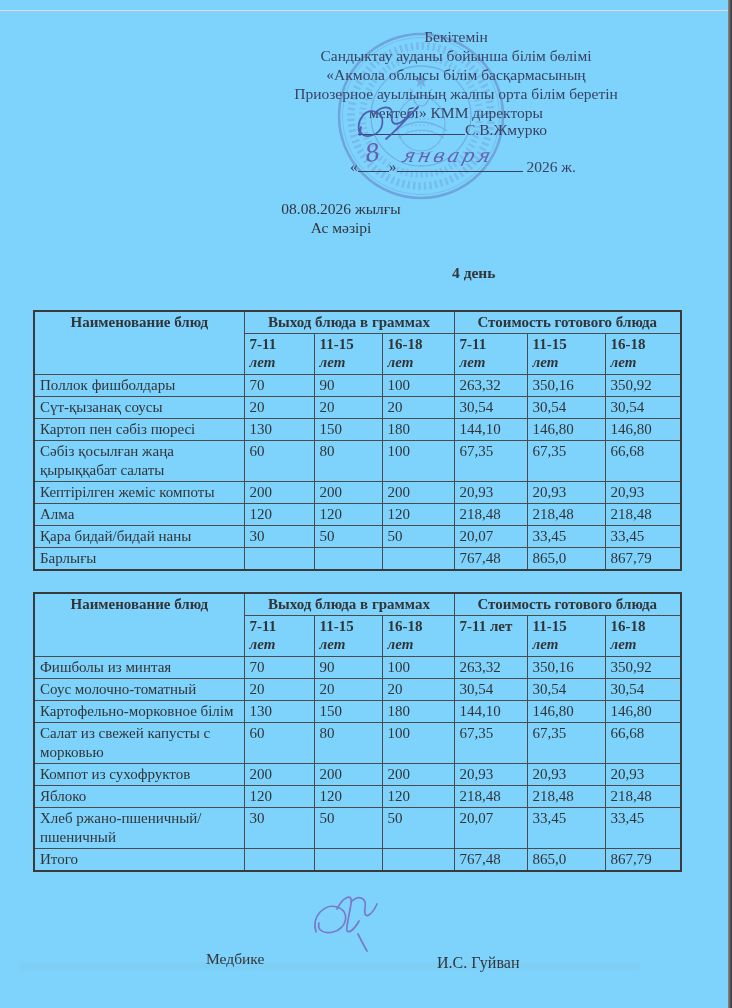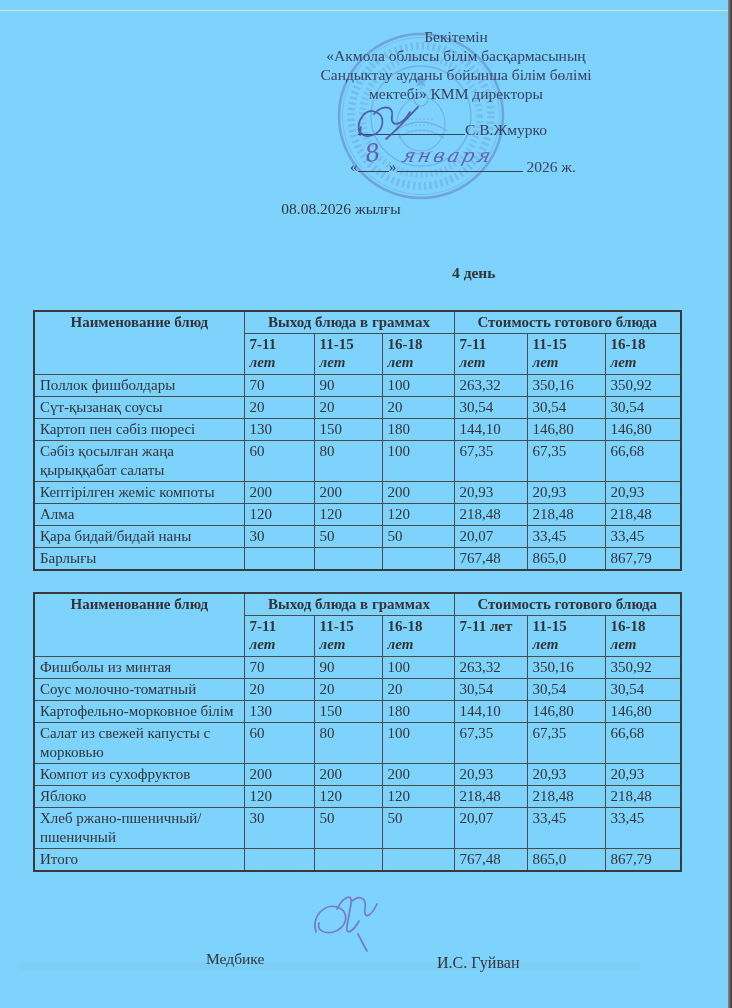--- a/index.html
+++ b/index.html
@@ -66,42 +66,44 @@
       <ellipse cx="91" cy="99" rx="24" ry="27" stroke-width="1.2" opacity="0.7"></ellipse>
       <path d="M65,106 Q91,88 117,106" stroke-width="1.3" opacity="0.75"></path>
       <path d="M68,113 Q91,97 114,113" stroke-width="1.2" opacity="0.65"></path>
       <path d="M77,94 h28 M77,100 h28 M77,106 h28" stroke-width="1" stroke-dasharray="2 2" opacity="0.6"></path>
       <path d="M79,126 Q91,132 103,126" stroke-width="1.3" opacity="0.7"></path>
     </g>
   </svg>
 
   <div class="hdr">
     <div>Бекітемін</div>
+    <div>Сандыктау ауданы бойынша білім бөлімі</div>
     <div>«Акмола облысы білім басқармасының</div>
-    <div>Сандыктау ауданы бойынша білім бөлімі</div>
+    <div>Приозерное ауылының жалпы орта білім беретін</div>
     <div>мектебі»  КММ директоры</div>
   </div>
 
   <div class="sig-row">
     <span class="blankline" style="width:107px"></span><span>С.В.Жмурко</span>
   </div>
   <svg class="sig-svg" style="left:352px;top:103px" width="92" height="42" viewBox="0 0 92 42">
     <g fill="none" stroke="#4d55a8" stroke-width="1.8" stroke-linecap="round" opacity="0.92">
       <path d="M8,32 C3,18 13,5 24,9 C34,13 32,28 21,32 C13,35 6,31 9,24"></path>
       <path d="M22,11 C30,2 42,2 40,13 C38,25 50,23 58,9"></path>
       <path d="M34,36 C46,26 58,12 66,4"></path>
     </g>
   </svg>
 
   <div class="date-row">
     <span>«</span><span class="blank-wrap" style="width:31px"><span class="ink day-ink">8</span></span><span>»</span><span class="blank-wrap" style="width:126px"><span class="ink month-ink">января</span></span>&nbsp;<span>2026 ж.</span>
   </div>
 
   <div class="menu-head">
     <div>08.08.2026 жылғы</div>
+    <div>Ас мәзірі</div>
   </div>
   <div class="day-label">4 день</div>
 
   <table class="menu" id="t1">
     <colgroup>
       <col style="width:210px">
         <col style="width:70px">
         <col style="width:68px">
         <col style="width:72px">
       <col style="width:73px">

